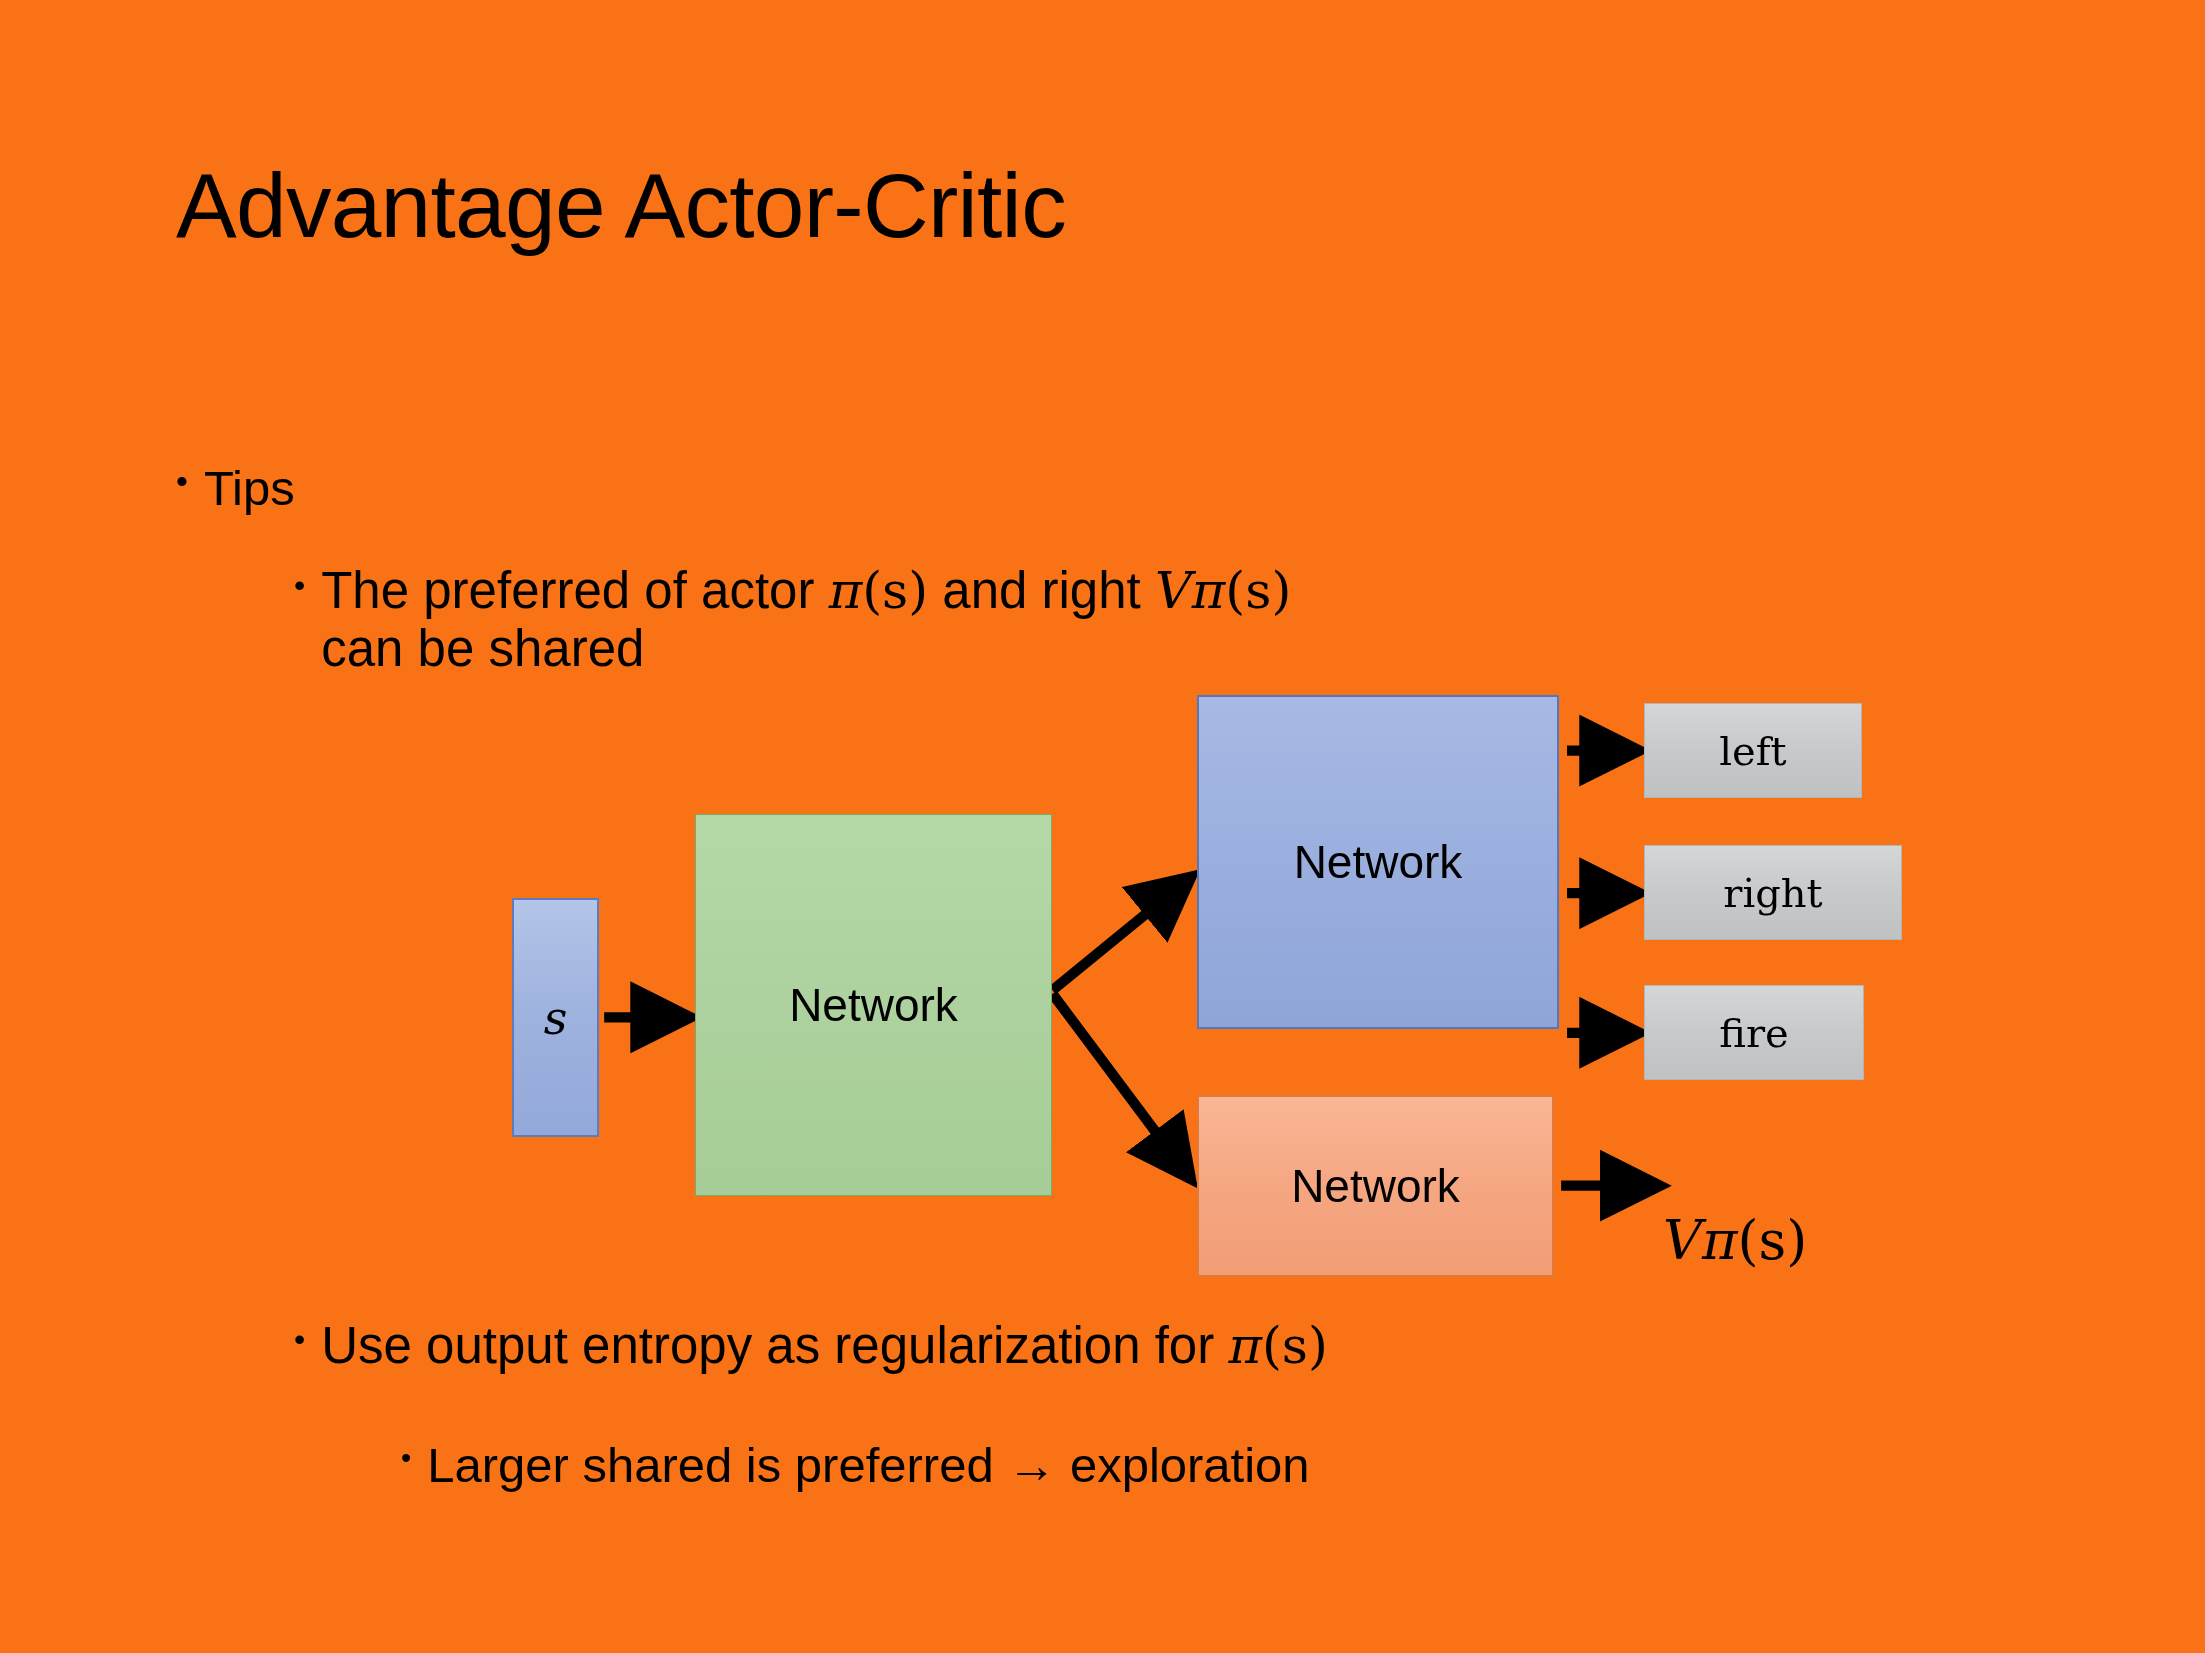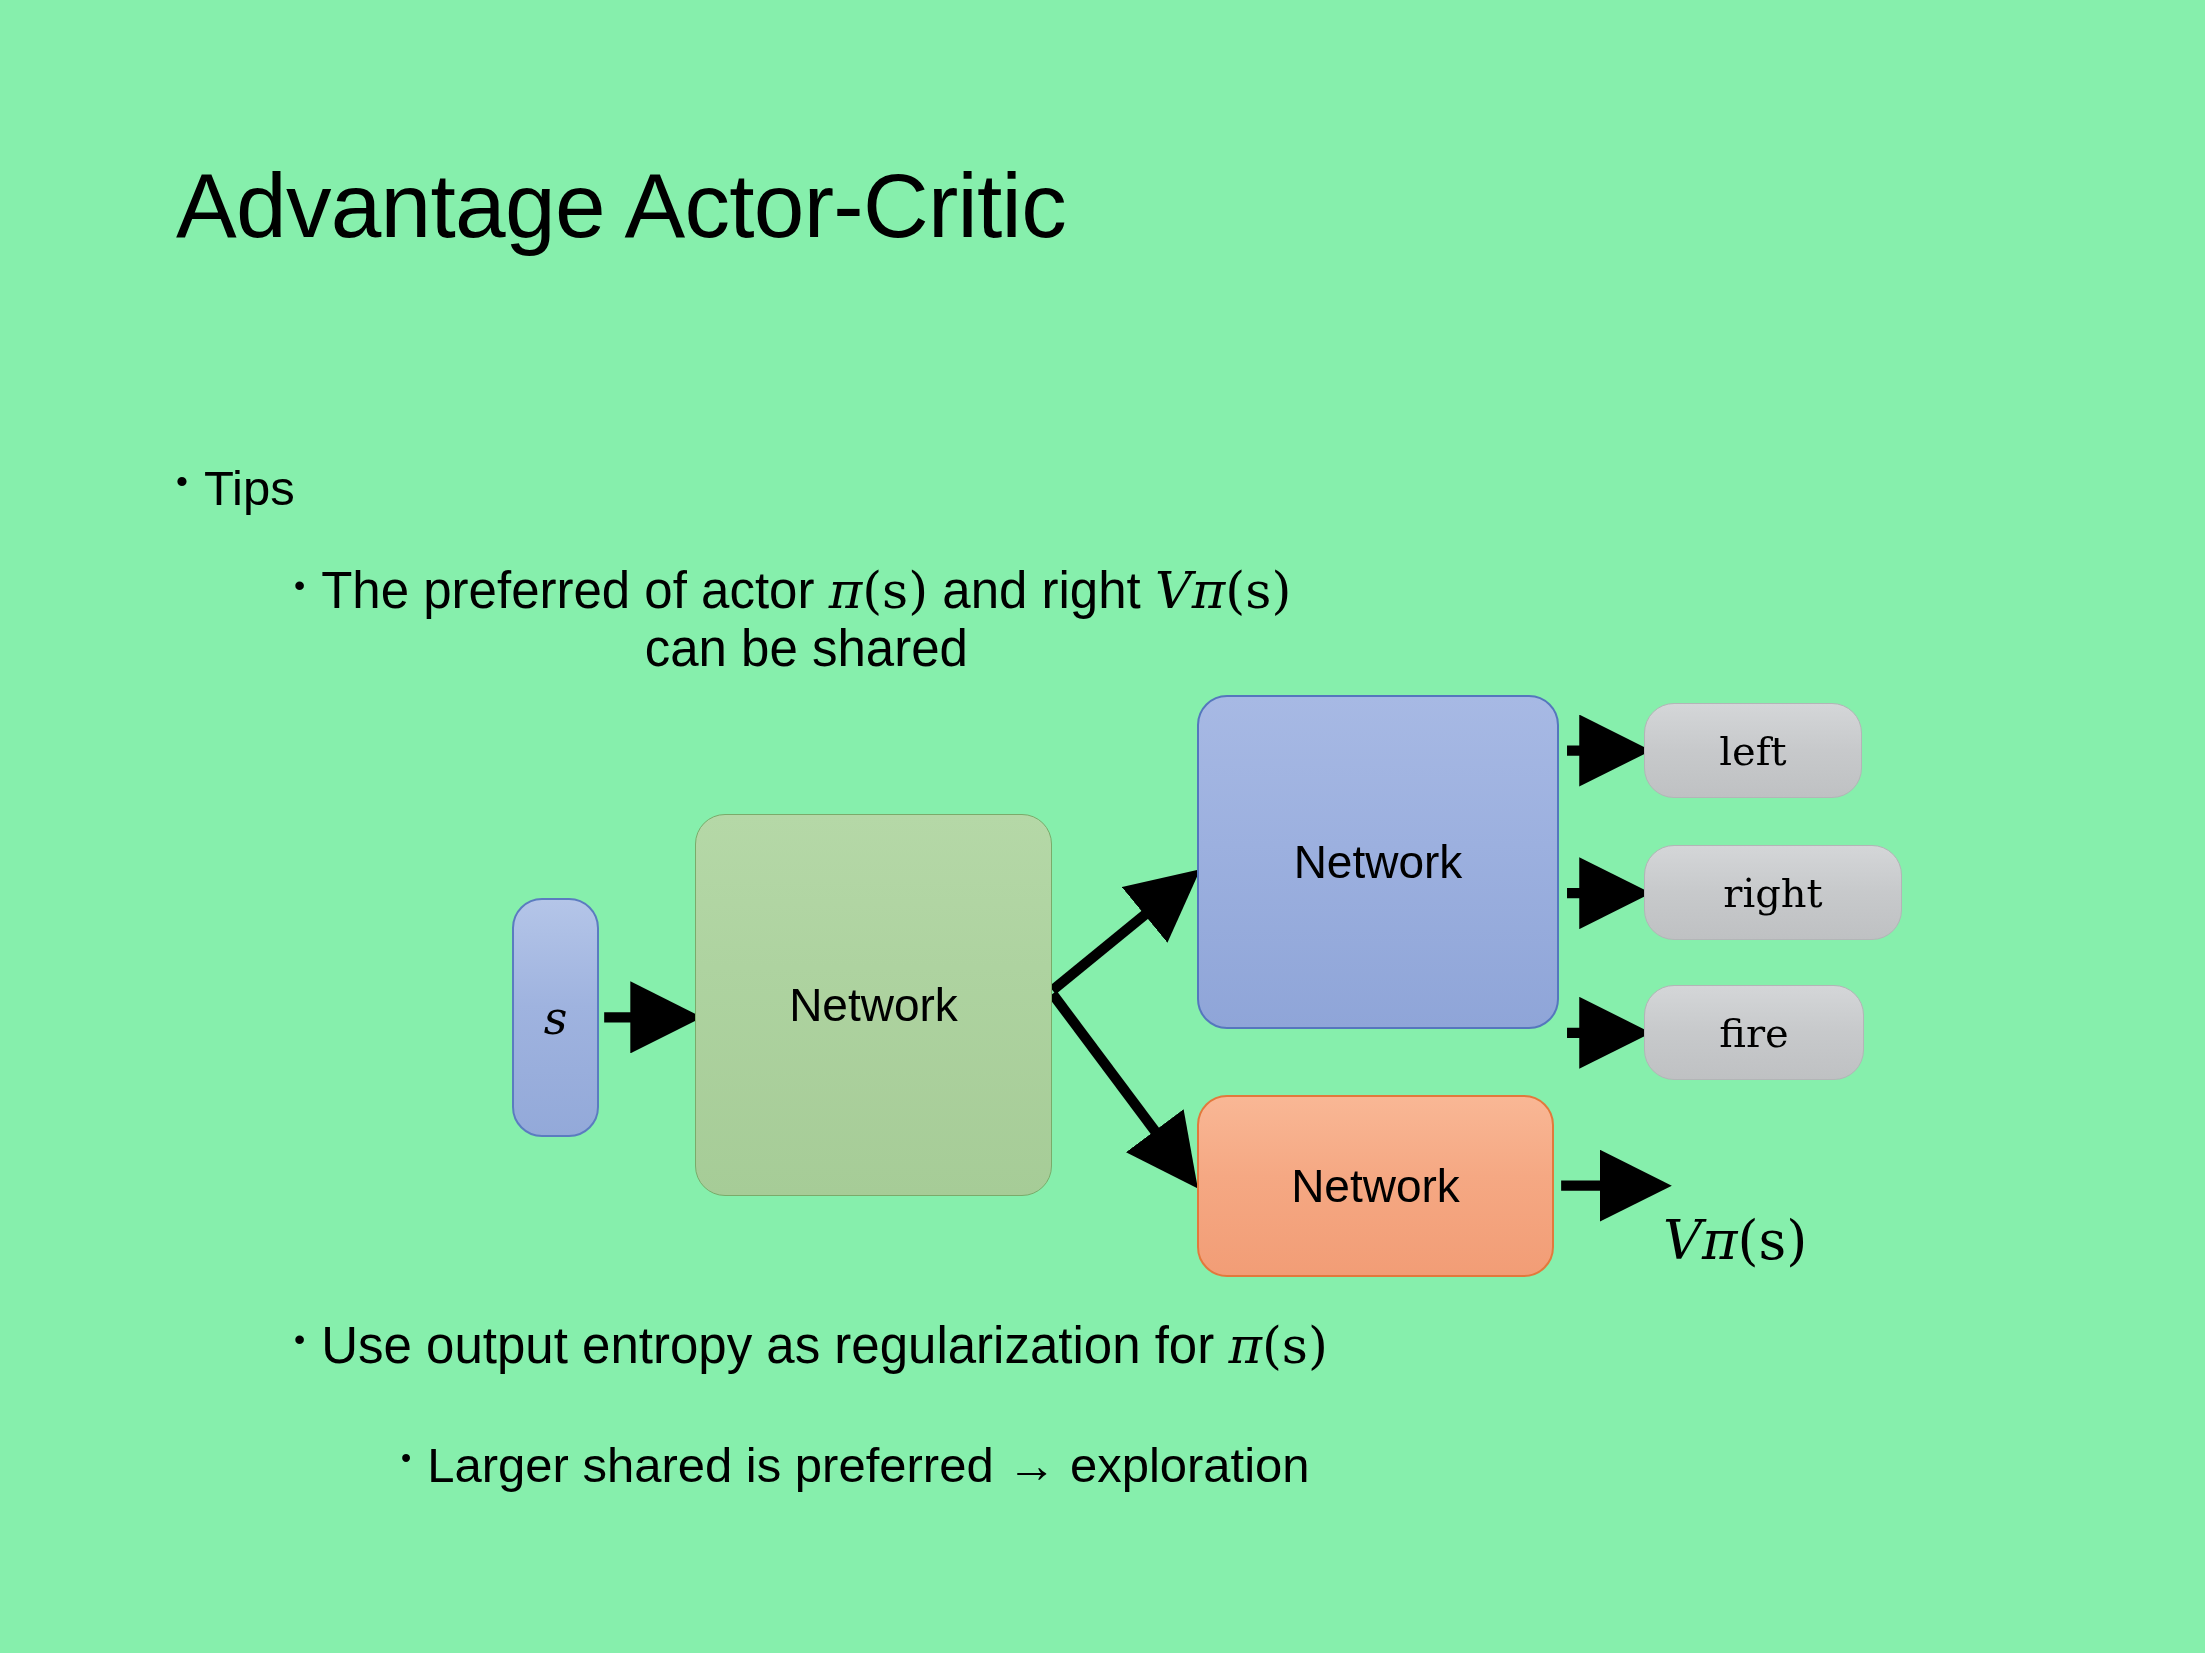--- a/index.html
+++ b/index.html
@@ -12,22 +12,21 @@
     height: 1654px;
     position: relative;
     overflow: hidden;
     font-family: "Liberation Sans", sans-serif;
     color: #000000;
   }
 
   #slide {
     position: absolute;
     inset: 0;
-    background: #86efac;
-    text-align: center;
+    background: #f97316;
   }
 
   
   .slide-title {
     position: absolute;
     left: 176px;
     top: 158px;
     font-size: 91px;
     line-height: 1.05;
     font-weight: 400;
@@ -89,21 +88,20 @@
   }
   #diagram > * { pointer-events: auto; }
 
   .node {
     position: absolute;
     box-sizing: border-box;
     display: flex;
     align-items: center;
     justify-content: center;
     color: #000000;
-    border-radius: 30px;
   }
 
   .node-label {
     font-family: "Liberation Sans", sans-serif;
     font-size: 46px;
     line-height: 1;
     white-space: nowrap;
   }
 
   

